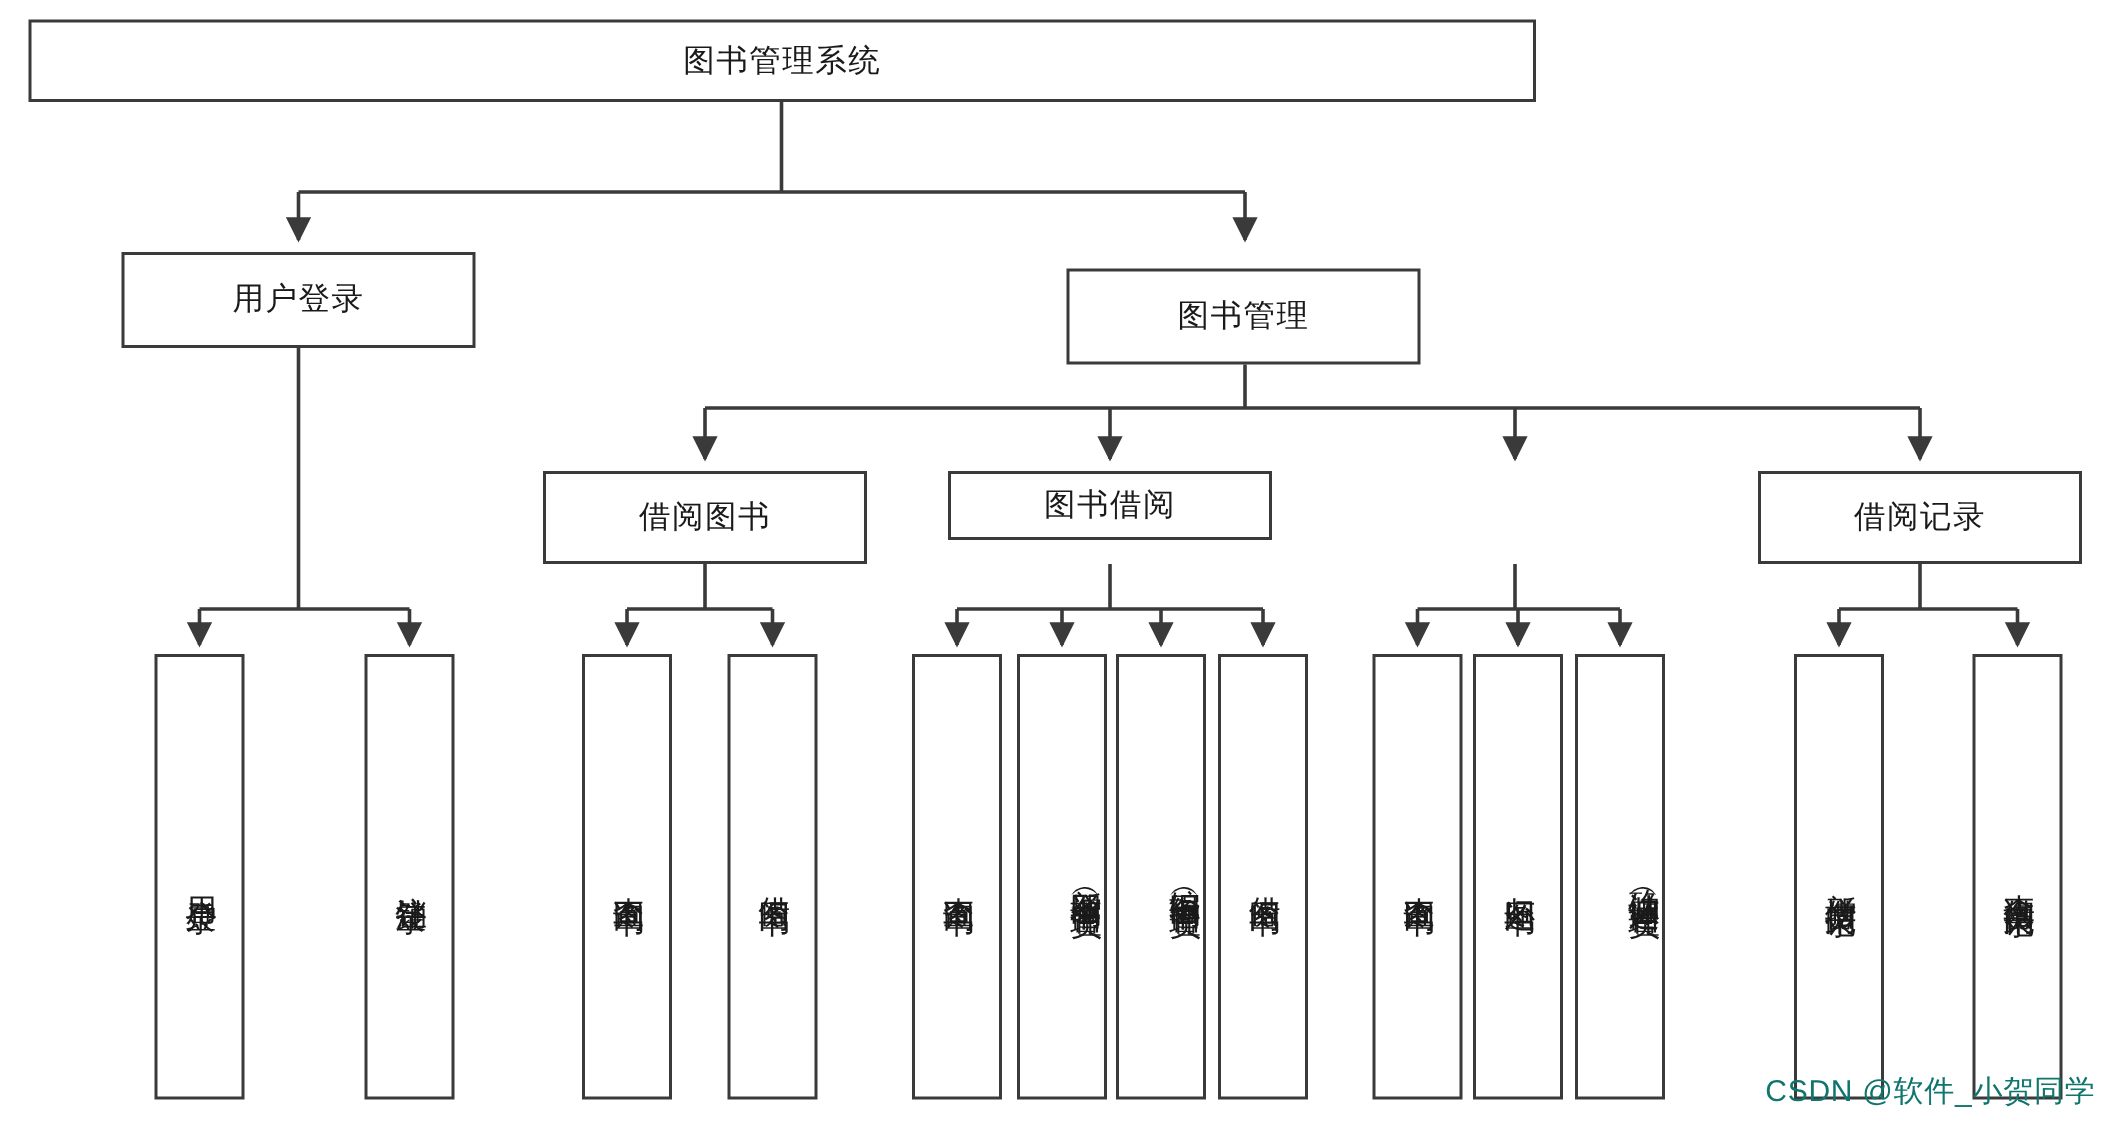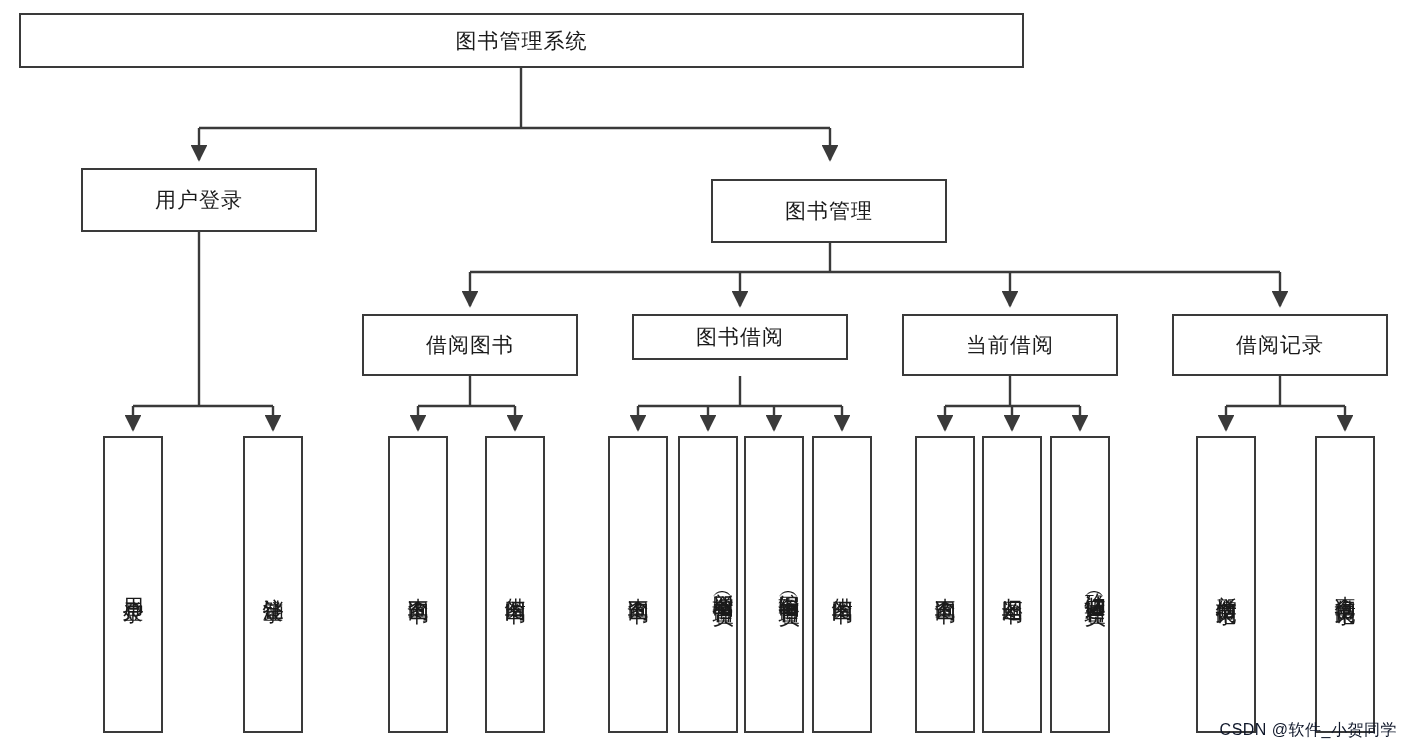--- a/index.html
+++ b/index.html
@@ -39,22 +39,22 @@
     padding:6px 0;
     align-items:flex-start;
     justify-content:center;
   }
   .node.vert.leafshort{align-items:center;}
 
   #watermark{
     position:absolute;
     right:8px;
     bottom:6px;
-    font-size:16px;
-    color:#0f172a;
+    font-size:20px;
+    color:#0f766e;
     letter-spacing:0.5px;
     z-index:5;
     white-space:nowrap;
   }
 </style>
 </head>
 <body>
 
 <div id="diagram-root">
 
@@ -108,21 +108,20 @@
     </g>
   </svg>
 
   <div class="node horiz" style="left:19px;top:13px;width:1005px;height:55px;">图书管理系统</div>
 
   <div class="node horiz" style="left:81px;top:168px;width:236px;height:64px;">用户登录</div>
   <div class="node horiz" style="left:711px;top:168px;width:236px;height:64px;margin-top:11px;">图书管理</div>
 
   <div class="node horiz" style="left:362px;top:314px;width:216px;height:62px;">借阅图书</div>
   <div class="node horiz" style="left:632px;top:314px;width:216px;height:46px;">图书借阅</div>
-  <div class="node horiz" style="left:902px;top:314px;width:216px;height:62px;">当前借阅</div>
   <div class="node horiz" style="left:1172px;top:314px;width:216px;height:62px;">借阅记录</div>
 
   <div class="node vert leafshort" style="left:103px;top:436px;width:60px;height:297px;">用户登录</div>
   <div class="node vert leafshort" style="left:243px;top:436px;width:60px;height:297px;">注销登录</div>
 
   <div class="node vert leafshort" style="left:388px;top:436px;width:60px;height:297px;">查询图书</div>
   <div class="node vert leafshort" style="left:485px;top:436px;width:60px;height:297px;">借阅图书</div>
 
   <div class="node vert leafshort" style="left:608px;top:436px;width:60px;height:297px;">查询图书</div>
   <div class="node vert" style="left:678px;top:436px;width:60px;height:297px;">新增图书（管理员）</div>

